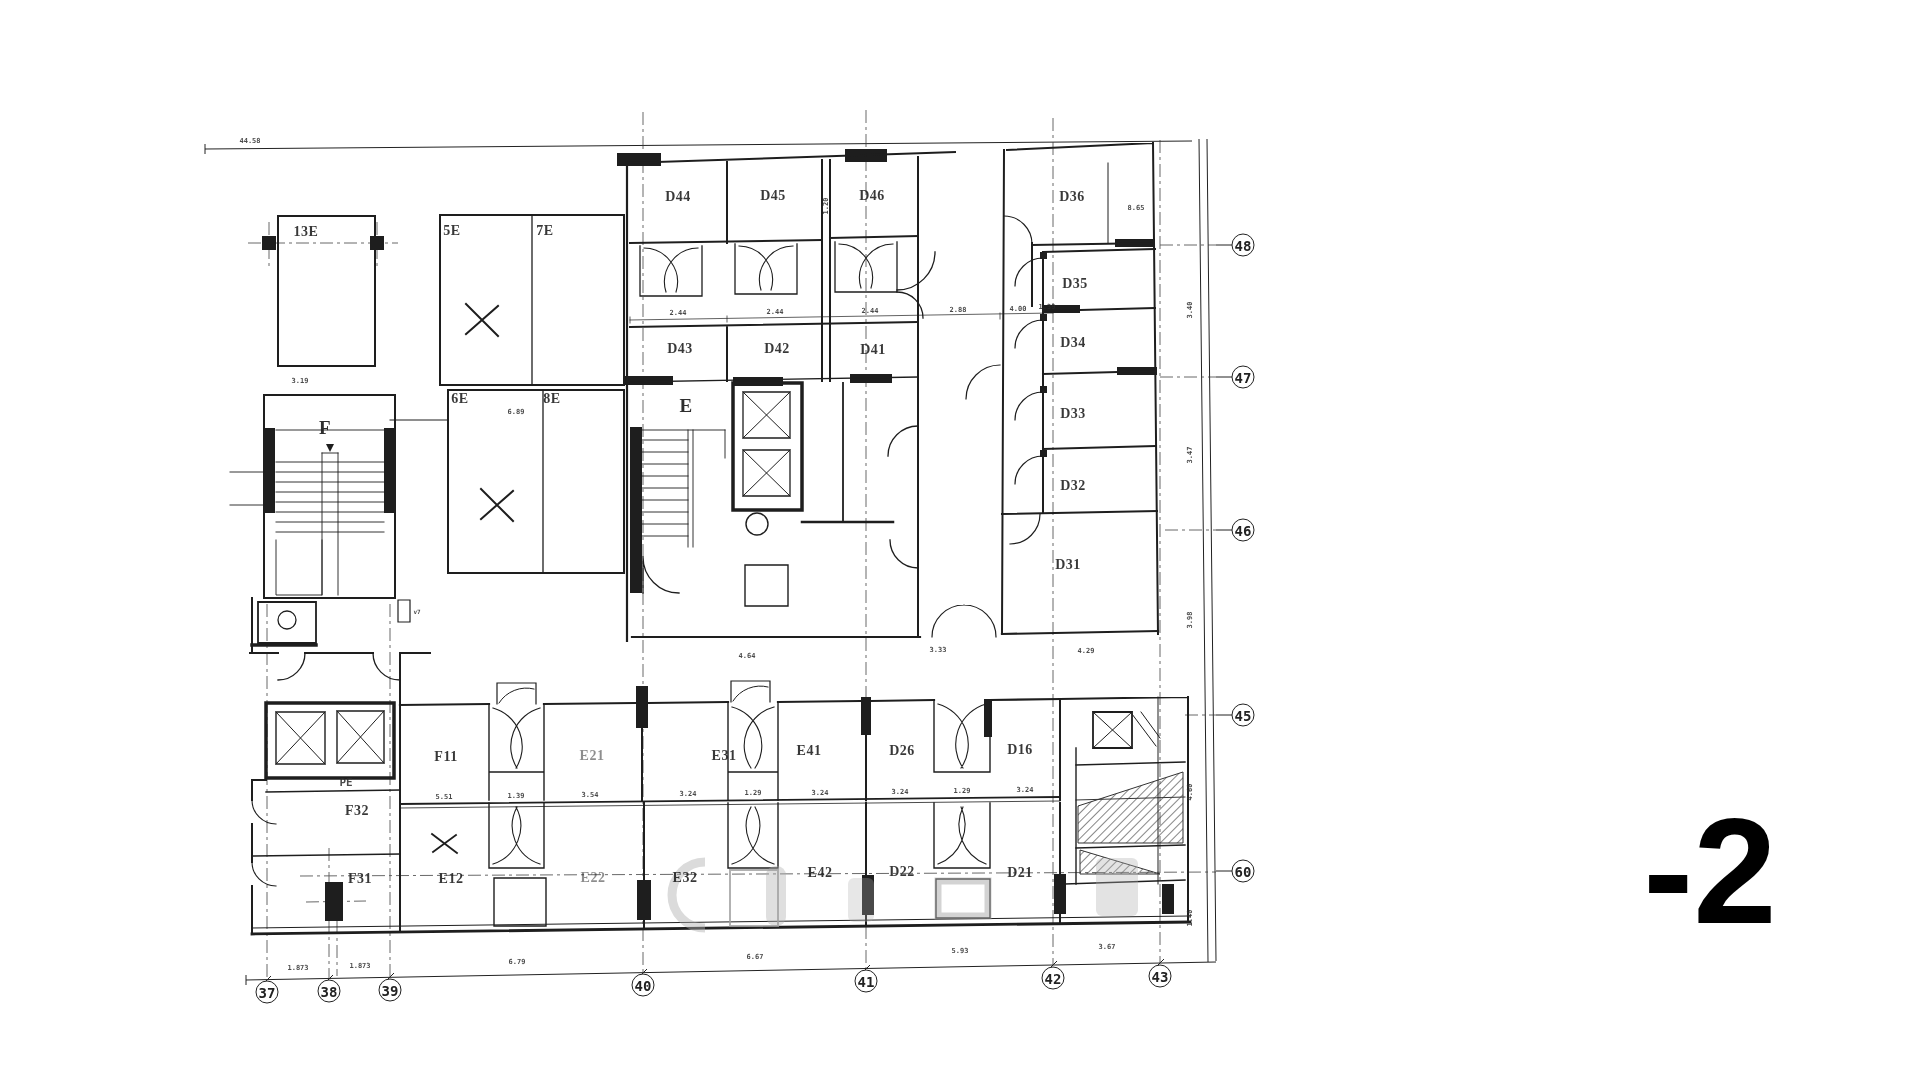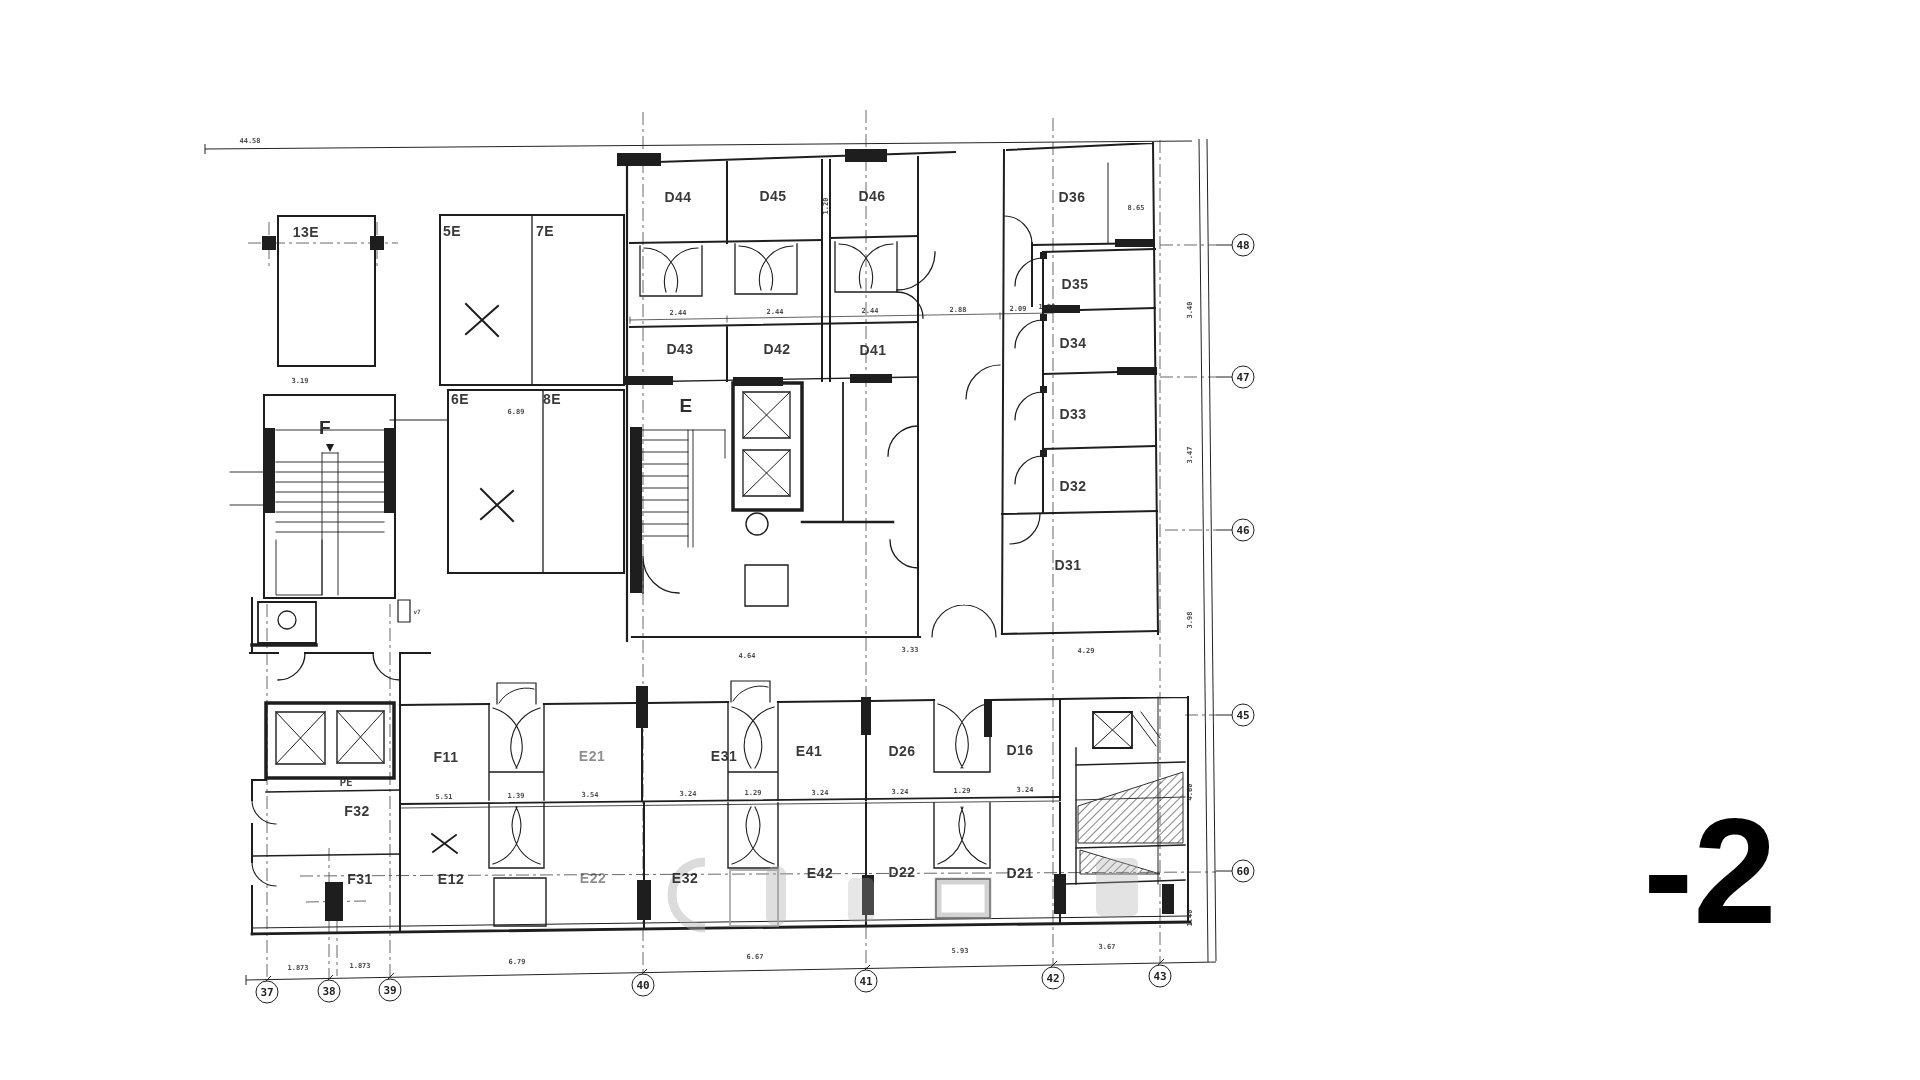--- a/index.html
+++ b/index.html
@@ -1,28 +1,28 @@
 <!DOCTYPE html>
 <html><head>
 <meta charset="utf-8">
 <style>
   html,body{margin:0;padding:0;background:#ffffff;}
   .stage{position:relative;width:1920px;height:1080px;background:#ffffff;overflow:hidden;
          font-family:"DejaVu Sans",sans-serif;}
   .plan{position:absolute;inset:0;}
   .plan svg{position:absolute;left:0;top:0;}
   .lbl{position:absolute;transform:translate(-50%,-50%);white-space:nowrap;color:#1d1d1d;}
-  .rm{font-family:Liberation Sans, sans-serif;font-size:14px;font-weight:700;letter-spacing:.5px;opacity:.88;}
+  .rm{font-family:Liberation Serif, serif;font-size:14px;font-weight:700;letter-spacing:.5px;opacity:.88;}
   .rm.big{font-size:19px;opacity:.92;}
   .rm.faded{opacity:.5;}
   .dm{font-family:"DejaVu Sans Mono",monospace;font-size:7px;font-weight:700;color:#2b2b2b;opacity:.85;}
   .dm.vert{transform:translate(-50%,-50%) rotate(-90deg);}
   .bub{position:absolute;width:21px;height:21px;border:1.6px solid #222;border-radius:50%;
        transform:translate(-50%,-50%);display:flex;align-items:center;justify-content:center;
-       font-family:"DejaVu Sans Mono",monospace;font-size:11px;font-weight:700;color:#222;background:#fff;}
+       font-family:"DejaVu Sans Mono",monospace;font-size:14px;font-weight:700;color:#222;background:#fff;}
   .floor-num{position:absolute;left:1610px;top:796px;width:200px;text-align:center;
        font-family:"Liberation Sans",sans-serif;font-size:150px;font-weight:700;color:#000;line-height:1;}
 </style>
 </head>
 <body>
 
 <div class="stage">
 <div class="plan">
 
 <svg width="1920" height="1080" viewBox="0 0 1920 1080">
@@ -287,35 +287,35 @@
 <div class="lbl dm" style="left:1107px;top:947px">3.67</div>
 <div class="lbl dm vert" style="left:1190px;top:310px">3.40</div>
 <div class="lbl dm vert" style="left:1190px;top:455px">3.47</div>
 <div class="lbl dm vert" style="left:1190px;top:620px">3.98</div>
 <div class="lbl dm vert" style="left:1190px;top:792px">4.60</div>
 <div class="lbl dm vert" style="left:1190px;top:918px">1.40</div>
 <div class="lbl dm" style="left:678px;top:313px">2.44</div>
 <div class="lbl dm" style="left:775px;top:312px">2.44</div>
 <div class="lbl dm" style="left:870px;top:311px">2.44</div>
 <div class="lbl dm" style="left:958px;top:310px">2.88</div>
-<div class="lbl dm" style="left:1018px;top:309px">2.09</div>
+<div class="lbl dm" style="left:1018px;top:309px">4.00</div>
 <div class="lbl dm" style="left:1047px;top:307px">1.39</div>
 <div class="lbl dm" style="left:444px;top:797px">5.51</div>
 <div class="lbl dm" style="left:516px;top:796px">1.39</div>
 <div class="lbl dm" style="left:590px;top:795px">3.54</div>
 <div class="lbl dm" style="left:688px;top:794px">3.24</div>
 <div class="lbl dm" style="left:753px;top:793px">1.29</div>
 <div class="lbl dm" style="left:820px;top:793px">3.24</div>
 <div class="lbl dm" style="left:900px;top:792px">3.24</div>
 <div class="lbl dm" style="left:962px;top:791px">1.29</div>
 <div class="lbl dm" style="left:1025px;top:790px">3.24</div>
 <div class="lbl dm" style="left:516px;top:412px">6.89</div>
 <div class="lbl dm" style="left:300px;top:381px">3.19</div>
 <div class="lbl dm" style="left:747px;top:656px">4.64</div>
-<div class="lbl dm" style="left:910px;top:650px">3.33</div>
+<div class="lbl dm" style="left:938px;top:650px">3.33</div>
 <div class="lbl dm" style="left:1086px;top:651px">4.29</div>
 <div class="lbl dm" style="left:1136px;top:208px">8.65</div>
 <div class="lbl dm vert" style="left:826px;top:206px">1.20</div>
 <div class="lbl dm" style="left:346px;top:782px;font-size:11px">PE</div>
 <div class="lbl dm" style="left:417px;top:611px;font-size:6px">v7</div>
 
 </div>
 
 <div class="floor-num">-2</div>
 </div>

